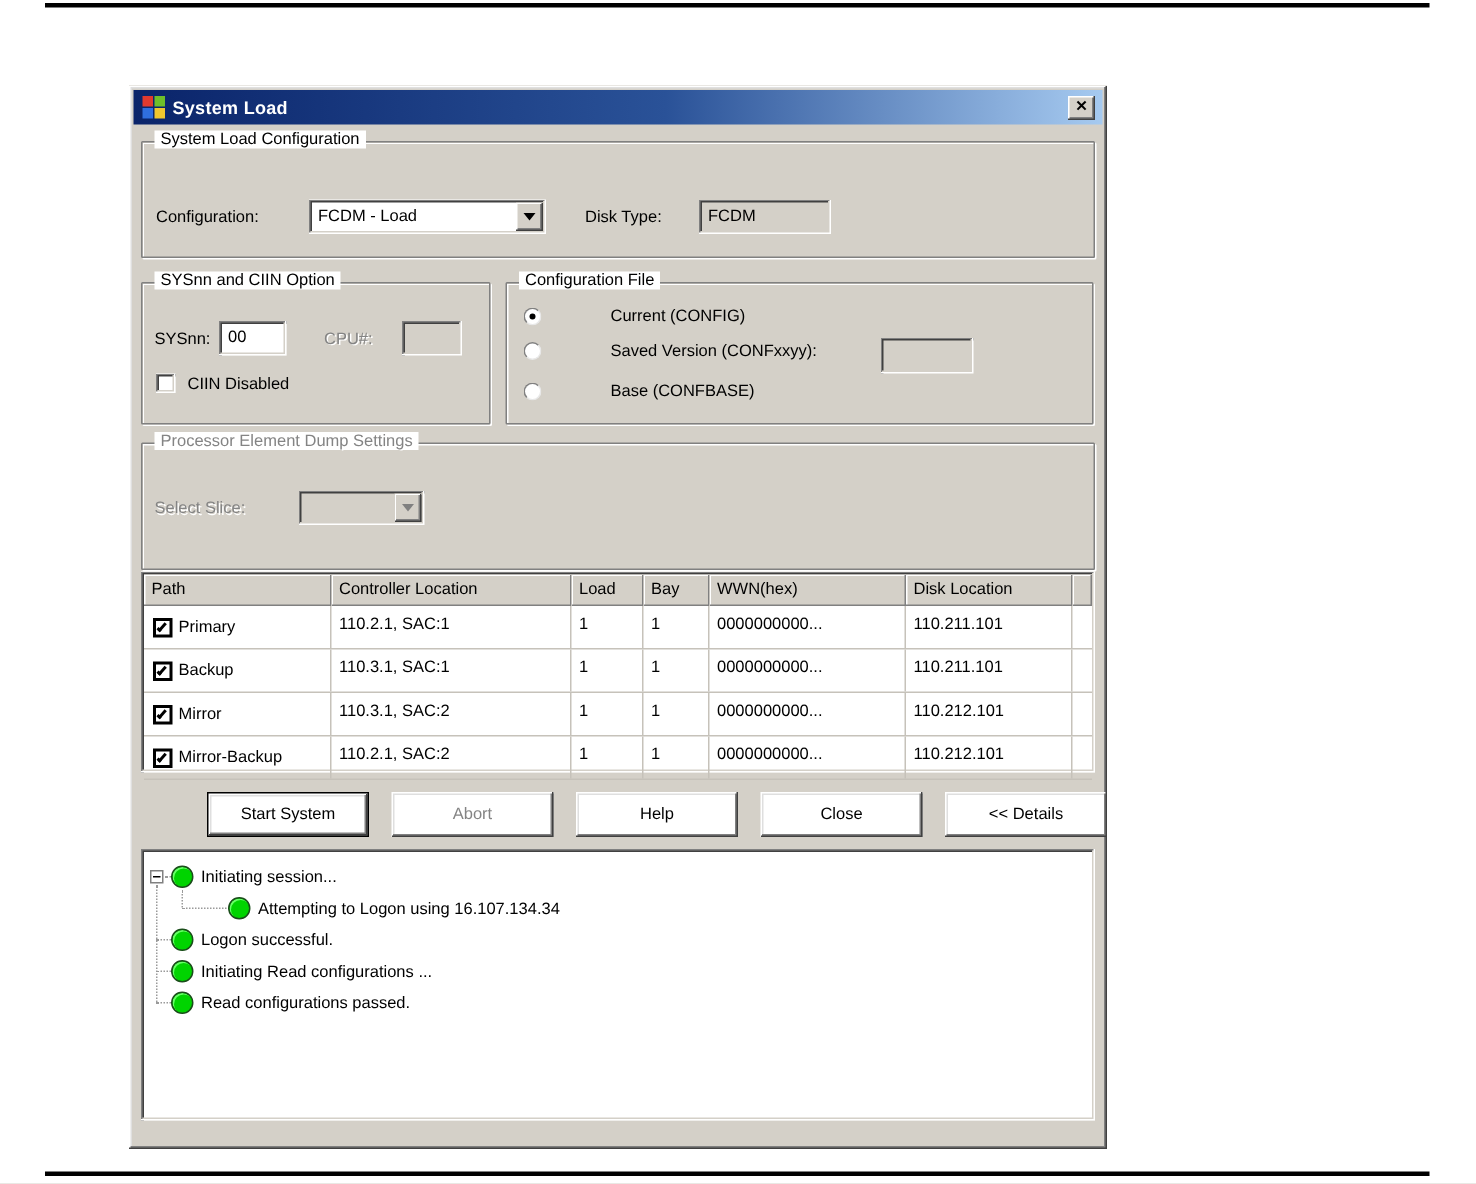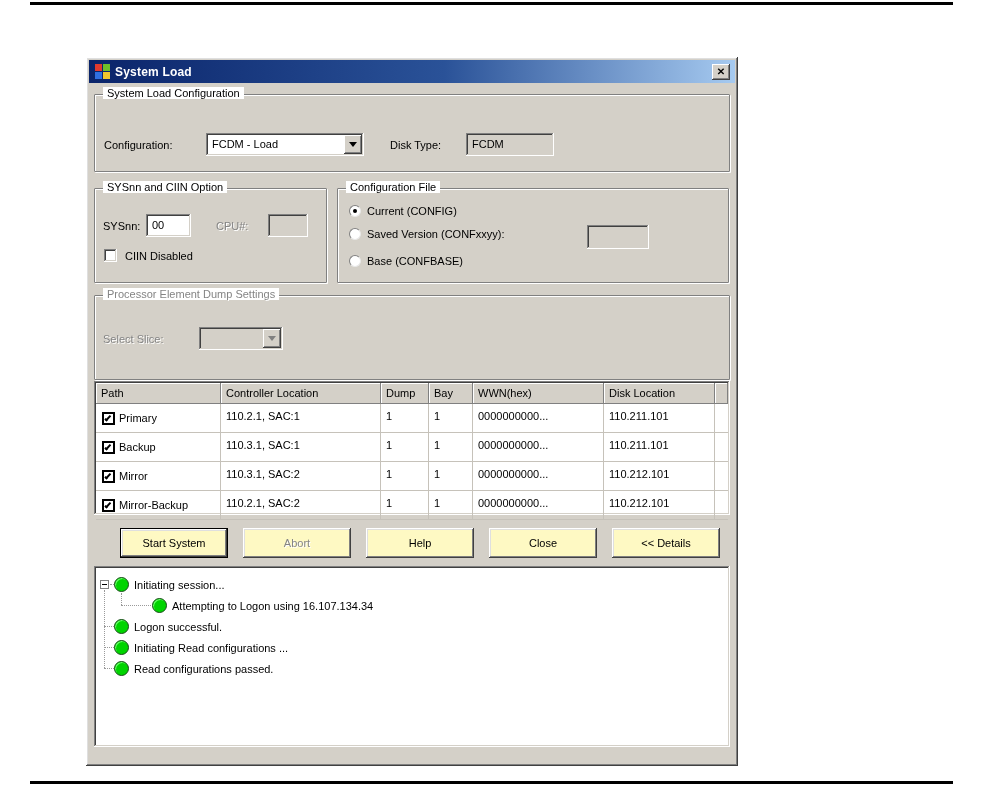--- a/index.html
+++ b/index.html
@@ -82,21 +82,21 @@
     box-shadow: inset -1px -1px 0 #ffffff, inset 1px 1px 0 #808080,
                 inset -2px -2px 0 #d4d0c8, inset 2px 2px 0 #404040;
   }
   .radio {
     width: 12px; height: 12px; border-radius: 50%; background: #fff;
     border: 1px solid #808080; border-color: #808080 #e8e8e8 #e8e8e8 #808080;
     display: flex; align-items: center; justify-content: center; flex: none;
   }
   .radio .dot { width: 4px; height: 4px; border-radius: 50%; background: #000; display: none; }
   .radio.selected .dot { display: block; }
-  .radio-row { position: absolute; display: flex; align-items: center; height: 16px; }
+  .radio-row { position: absolute; display: flex; align-items: center; height: 16px; gap: 40px; }
   .radio-row .rlabel { margin-left: 6px; white-space: nowrap; }
 
   
   .table {
     position: absolute; left: 8px; top: 324px; width: 636px; height: 134px;
     background: #fff; padding: 2px;
   }
   .thead { display: flex; height: 21px; }
   .th {
     background: #d4d0c8; padding: 4px 0 0 5px; white-space: nowrap; overflow: hidden;
@@ -112,24 +112,24 @@
   .td.c0 { display: flex; align-items: center; padding-top: 0; }
   .row-check {
     width: 13px; height: 13px; border: 2px solid #000; background: #fff;
     margin: 0 4px 0 1px; display: flex; align-items: center; justify-content: center; flex: none;
   }
   .tick { width: 7px; height: 3px; border-left: 2px solid #000; border-bottom: 2px solid #000;
     transform: rotate(-48deg) translate(0,-1px); }
 
   
   .btn {
-    position: absolute; top: 471px; width: 108px; height: 30px; background: #fef9c3;
+    position: absolute; top: 471px; width: 108px; height: 30px; background: #ffffff;
     box-shadow: inset -1px -1px 0 #404040, inset 1px 1px 0 #ffffff,
                 inset -2px -2px 0 #808080, inset 2px 2px 0 #dfdfdf;
-    display: flex; align-items: center; justify-content: center; white-space: nowrap;
+    display: flex; align-items: center; justify-content: center; white-space: nowrap; margin-left: 18px;
   }
   .btn.default { border: 1px solid #000; }
   .btn.disabled { color: #848484; text-shadow: 1px 1px 0 #ffffff; }
 
   
   .logbox {
     position: absolute; left: 8px; top: 509px; width: 636px; height: 181px;
     background: #fff; padding: 2px; overflow: hidden;
   }
   .tree { position: relative; width: 100%; height: 100%; padding-top: 6px; }
@@ -230,21 +230,21 @@
       <span class="combo-btn">
         <span class="arrow-down gray"></span>
       </span>
     </div>
   </div>
 
   <div class="table sunken">
     <div class="thead">
       <span class="th c0">Path</span>
       <span class="th c1">Controller Location</span>
-      <span class="th c2">Dump</span>
+      <span class="th c2">Load</span>
       <span class="th c3">Bay</span>
       <span class="th c4">WWN(hex)</span>
       <span class="th c5">Disk Location</span>
       <span class="th fill"></span>
     </div>
 
     <div class="tr">
       <span class="td c0">
           <span class="row-check">
             <span class="tick"></span>

